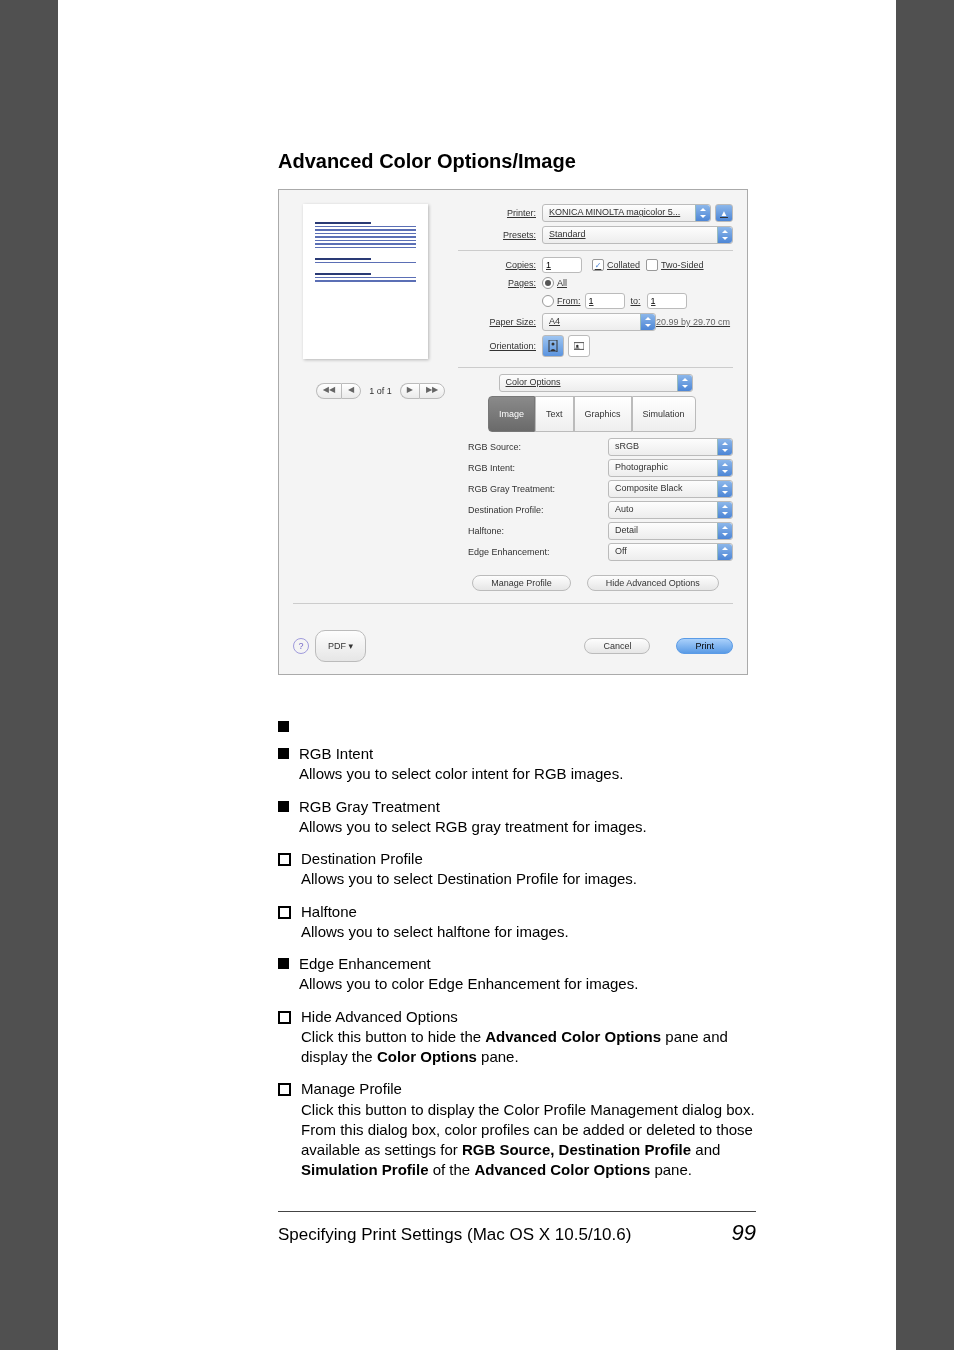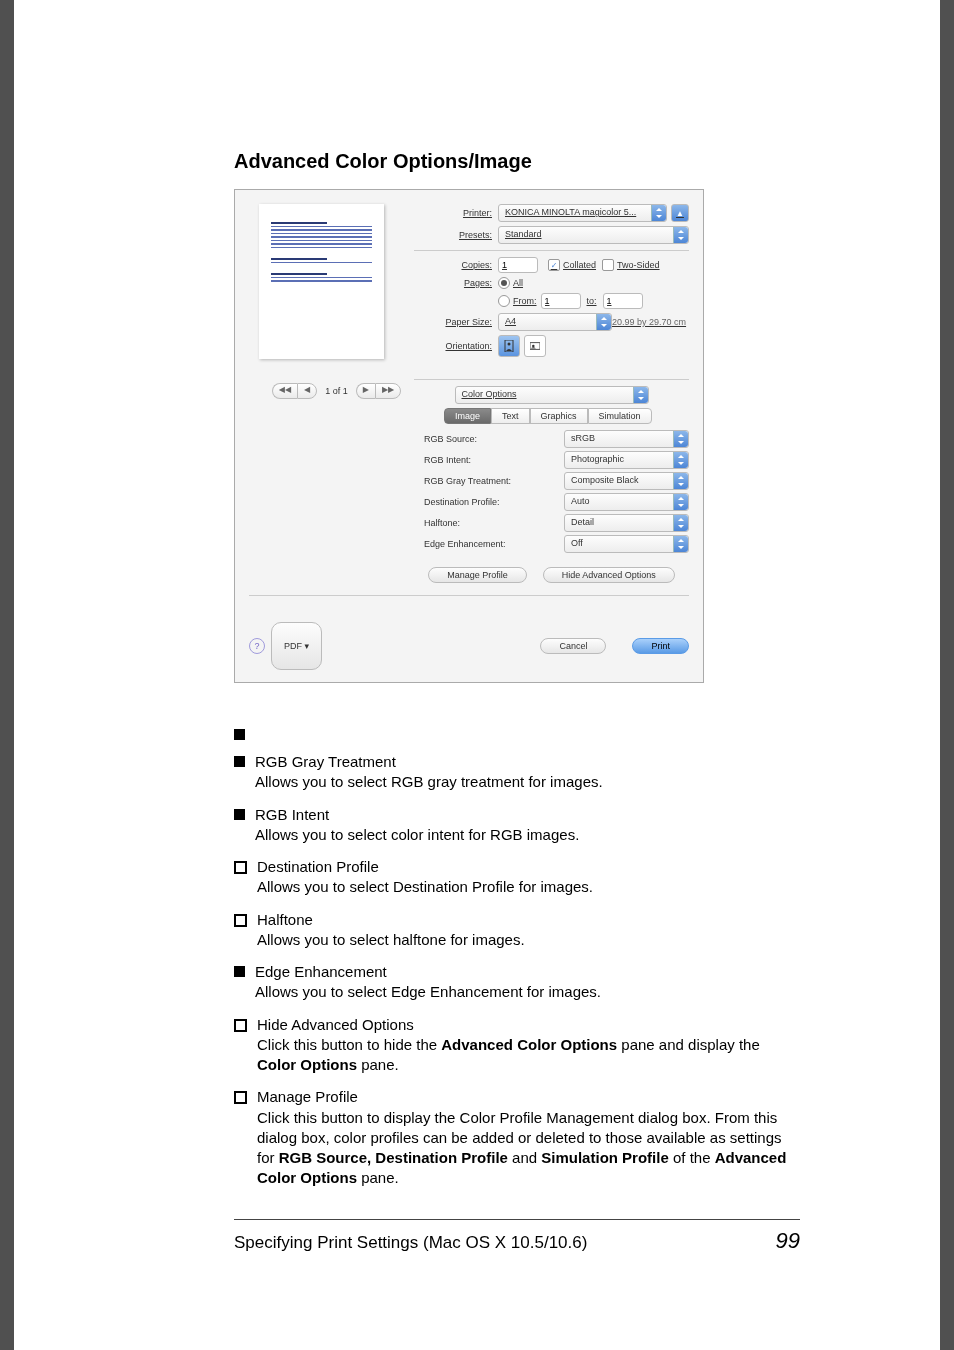--- a/index.html
+++ b/index.html
@@ -2,21 +2,21 @@
 <html><head>
 <meta charset="utf-8">
 <style>
   body {
     margin: 0;
     background: #505050;
     font-family: Arial, Helvetica, sans-serif;
     color: #000;
   }
   .page {
-    width: 926px;
+    width: 838px;
     min-height: 1350px;
     background: #fff;
     margin: 0 auto;
     box-sizing: border-box;
     padding: 150px 140px 0 220px;
     position: relative;
   }
   h2.section-title {
     font-size: 20px;
     font-weight: bold;
@@ -91,21 +91,21 @@
   }
   .checkbox-sq {width:10px;height:10px;border:1px solid #999;border-radius:2px;background:#fff;display:inline-flex;align-items:center;justify-content:center;margin-right:3px;}
   .checkbox-sq.checked::after{content:"✓";font-size:8px;color:#4d86d6;}
   .radio-c{width:10px;height:10px;border:1px solid #999;border-radius:50%;background:#fff;display:inline-block;margin-right:3px;position:relative}
   .radio-c.checked::after{content:"";position:absolute;inset:2px;border-radius:50%;background:#555}
   .orient-btn{width:20px;height:20px;border:1px solid #bbb;border-radius:3px;background:#fff;margin-right:4px;display:flex;align-items:center;justify-content:center}
   .orient-btn.selected{background:linear-gradient(#9ec5f1,#5b94df);}
   .orient-btn svg{width:10px;height:12px}
   .hr{border-top:1px solid #ccc;margin:6px 0}
   .tabs{display:flex;margin:4px 0 6px 30px}
-  .tab{border:1px solid #bbb;background:linear-gradient(#fff,#eee);font-size:9px;padding:2px 10px;}
+  .tab{border:1px solid #bbb;background:linear-gradient(#fff,#eee);font-size:9px;padding:12px 10px;}
   .tab:first-child{border-top-left-radius:4px;border-bottom-left-radius:4px}
   .tab:last-child{border-top-right-radius:4px;border-bottom-right-radius:4px}
   .tab.selected{background:linear-gradient(#8a8a8a,#6a6a6a);color:#fff;border-color:#777}
   .opt-row{display:flex;align-items:center;font-size:9px;margin-bottom:3px}
   .opt-label{width:140px;padding-left:10px}
   .opt-row .select{flex:1}
   .pill-btn{
     border:1px solid #bbb;border-radius:10px;background:linear-gradient(#fdfdfd,#e6e6e6);
     font-size:9px;padding:2px 18px;
   }
@@ -204,21 +204,21 @@
           <input class="num-input" value="1" style="">
         </div>
         <div class="dialog-row">
           <div class="label-col">Paper Size:</div>
           <div class="select" style="width:90px">
             <span>A4</span>
             <span class="arrow"></span>
           </div>
           <span style="color:#666">20.99 by 29.70 cm</span>
         </div>
-        <div class="dialog-row" style="margin-bottom:22px">
+        <div class="dialog-row" style="margin-bottom:10px">
           <div class="label-col">Orientation:</div>
           <div class="orient-btn selected">
             <svg viewBox="0 0 10 12">
                 <rect x="1" y="0" width="8" height="12" fill="none" stroke="#333" stroke-width="1"></rect>
                 <circle cx="5" cy="4" r="1.5" fill="#333"></circle>
                 <path d="M2 11 Q5 7 8 11" fill="#333"></path>
               </svg>
           </div>
           <div class="orient-btn">
             <svg viewBox="0 0 12 10">
@@ -272,66 +272,66 @@
           <div class="pill-btn">Manage Profile</div>
           <div class="pill-btn">Hide Advanced Options</div>
         </div>
       </div>
     </div>
 
     <div class="hr" style="margin-top:12px"></div>
     <div class="dlg-buttons">
       <div style="display:flex;align-items:center">
         <span class="help-circle">?</span>
-        <div class="pill-btn" style="padding:18px 12px">PDF ▾</div>
+        <div class="pill-btn" style="padding:10px 12px">PDF ▾</div>
       </div>
       <div style="display:flex;gap:26px">
         <div class="pill-btn">Cancel</div>
         <div class="pill-btn primary">Print</div>
       </div>
     </div>
   </div>
 
   <ul class="bullets" id="bullets">
       <li>
         <span class="sq"></span>
       </li>
       <li>
         <span class="sq"></span>
         <div class="text">
+          <div class="title">RGB Intent</div>
+          <div>Allows you to select color intent for RGB images.</div>
+        </div>
+      </li>
+      <li>
+        <span class="sq"></span>
+        <div class="text">
           <div class="title">RGB Gray Treatment</div>
           <div>Allows you to select RGB gray treatment for images.</div>
         </div>
       </li>
       <li>
-        <span class="sq"></span>
-        <div class="text">
-          <div class="title">RGB Intent</div>
-          <div>Allows you to select color intent for RGB images.</div>
-        </div>
-      </li>
-      <li>
         <span class="sq hollow"></span>
         <div class="text">
           <div class="title">Destination Profile</div>
           <div>Allows you to select Destination Profile for images.</div>
         </div>
       </li>
       <li>
         <span class="sq hollow"></span>
         <div class="text">
           <div class="title">Halftone</div>
           <div>Allows you to select halftone for images.</div>
         </div>
       </li>
       <li>
         <span class="sq"></span>
         <div class="text">
           <div class="title">Edge Enhancement</div>
-          <div>Allows you to select Edge Enhancement for images.</div>
+          <div>Allows you to color Edge Enhancement for images.</div>
         </div>
       </li>
       <li>
         <span class="sq hollow"></span>
         <div class="text">
           <div class="title">Hide Advanced Options</div>
           <div>Click this button to hide the <b>Advanced Color Options</b> pane and display the <b>Color Options</b> pane.</div>
         </div>
       </li>
       <li>

